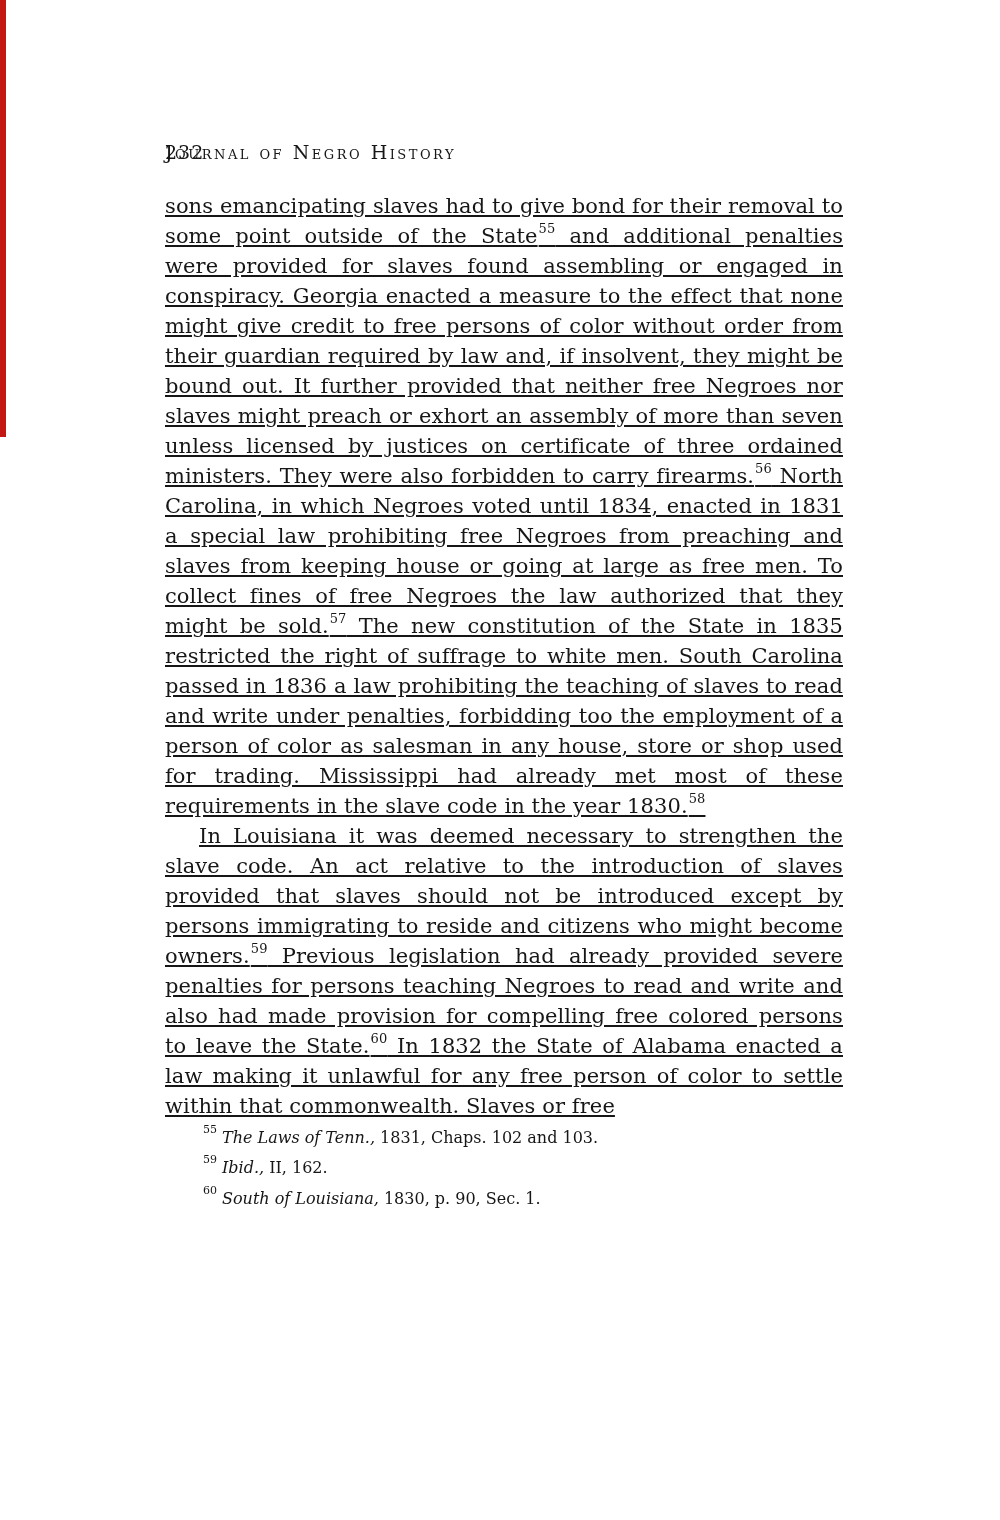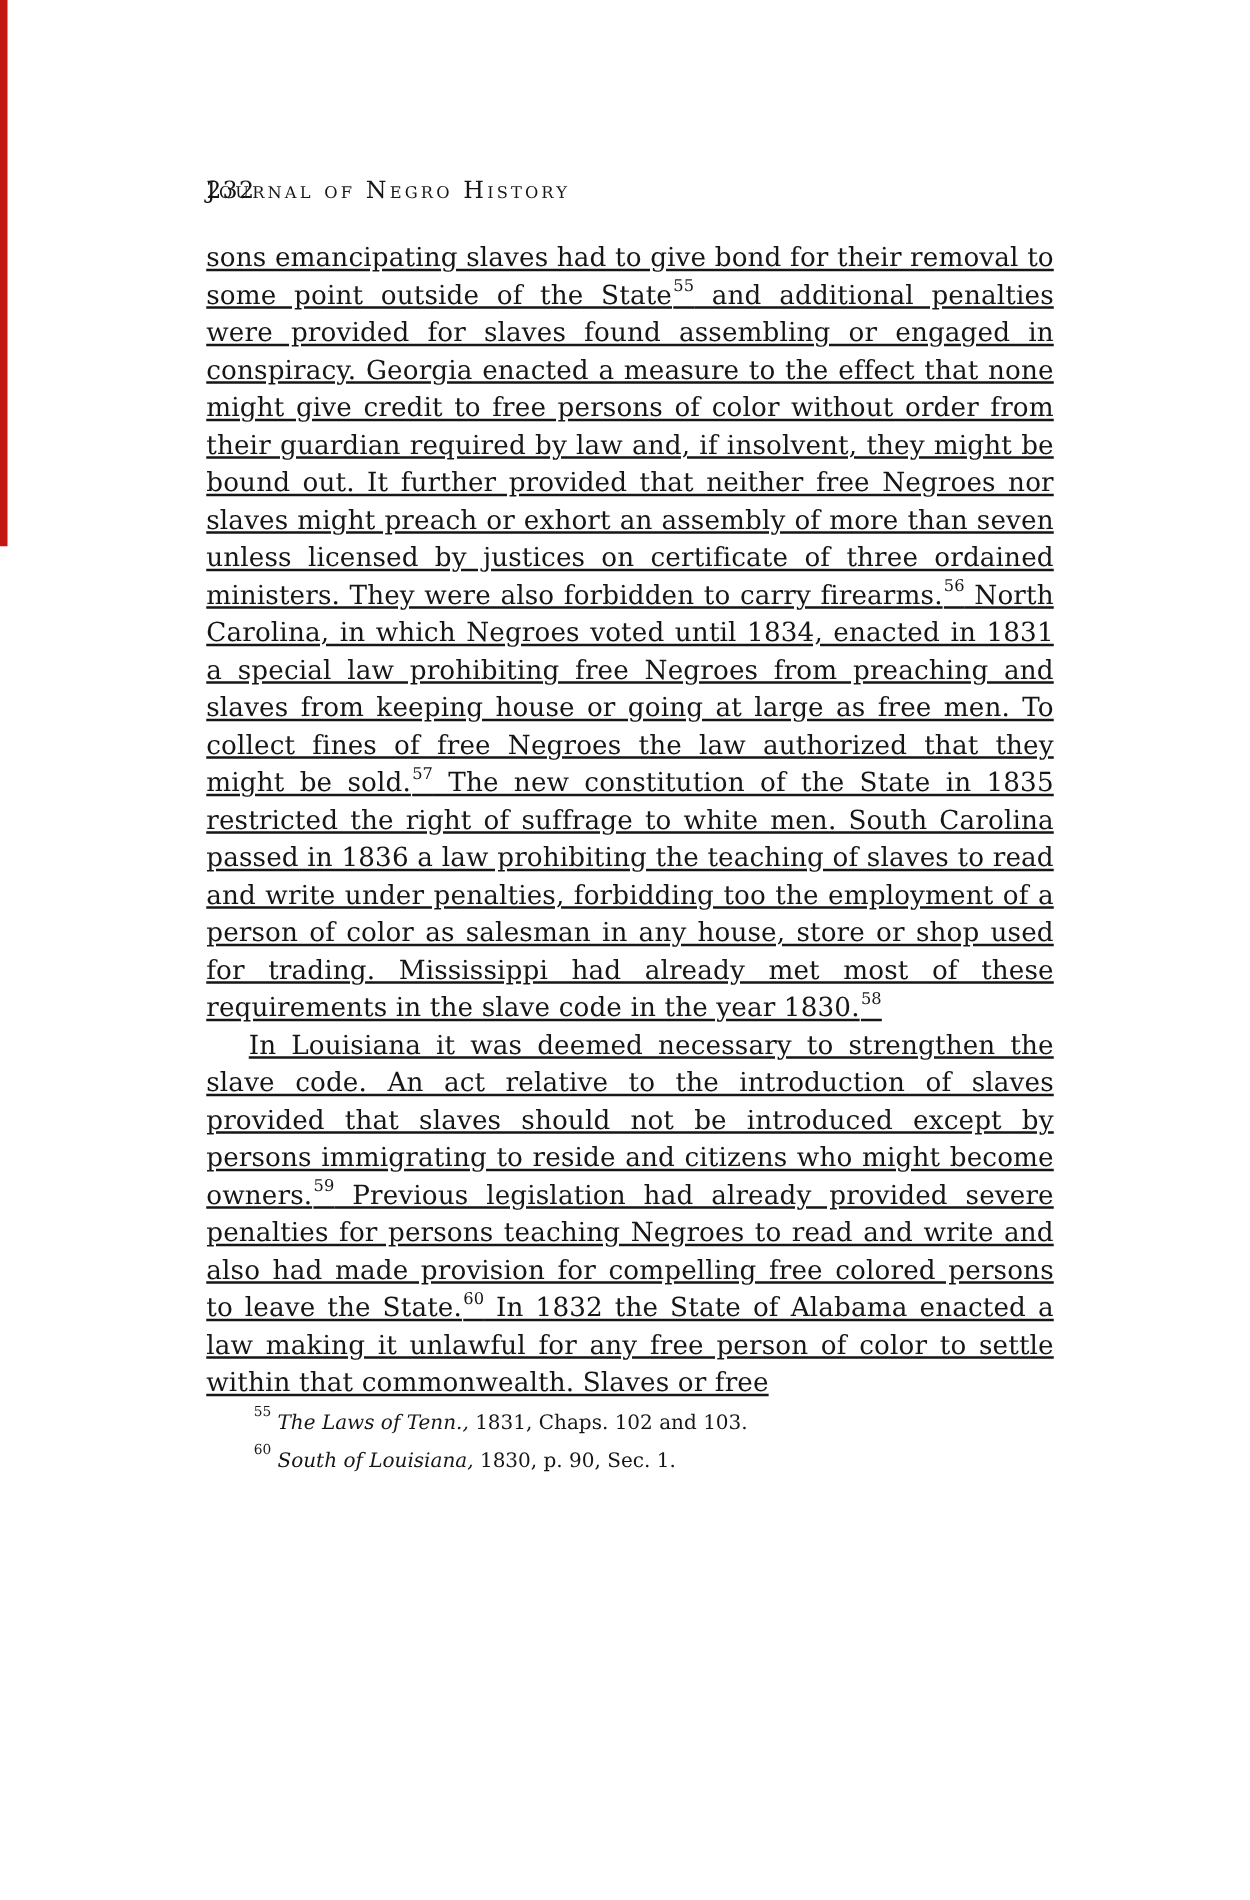--- a/index.html
+++ b/index.html
@@ -101,17 +101,18 @@
       <span class="page-number">232</span>
       <span class="journal-title">Journal of Negro History</span>
     </div>
 
     <p class="body-para"><span>sons emancipating slaves had to give bond for their removal to some point outside of the State</span><sup class="fnref">55</sup><span> and additional penalties were provided for slaves found assembling or engaged in conspiracy.  Georgia enacted a measure to the effect that none might give credit to free persons of color without order from their guardian required by law and, if insolvent, they might be bound out.  It further provided that neither free Negroes nor slaves might preach or exhort an assembly of more than seven unless licensed by justices on certificate of three ordained ministers.  They were also forbidden to carry firearms.</span><sup class="fnref">56</sup><span>  North Carolina, in which Negroes voted until 1834, enacted in 1831 a special law prohibiting free Negroes from preaching and slaves from keeping house or going at large as free men.  To collect fines of free Negroes the law authorized that they might be sold.</span><sup class="fnref">57</sup><span>  The new constitution of the State in 1835 restricted the right of suffrage to white men.  South Carolina passed in 1836 a law prohibiting the teaching of slaves to read and write under penalties, forbidding too the employment of a person of color as salesman in any house, store or shop used for trading.  Mississippi had already met most of these requirements in the slave code in the year 1830.</span><sup class="fnref">58</sup></p>
 
     <p class="body-para indented"><span>In Louisiana it was deemed necessary to strengthen the slave code.  An act relative to the introduction of slaves provided that slaves should not be introduced except by persons immigrating to reside and citizens who might become owners.</span><sup class="fnref">59</sup><span>  Previous legislation had already provided severe penalties for persons teaching Negroes to read and write and also had made provision for compelling free colored persons to leave the State.</span><sup class="fnref">60</sup><span>  In 1832 the State of Alabama enacted a law making it unlawful for any free person of color to settle within that commonwealth.  Slaves or free</span></p>
 
     <div class="footnotes">
       <div class="fn"><sup class="fn-num">55</sup><span></span><i>The Laws of Tenn.,</i><span> 1831, Chaps. 102 and 103.</span></div>
+      <div class="fn"><sup class="fn-num">59</sup><span></span><i>Ibid.,</i><span> II, 162.</span></div>
       <div class="fn"><sup class="fn-num">60</sup><span></span><i>South of Louisiana,</i><span> 1830, p. 90, Sec. 1.</span></div>
     </div>
 
   </div>
 </div>
 
 </body></html>

